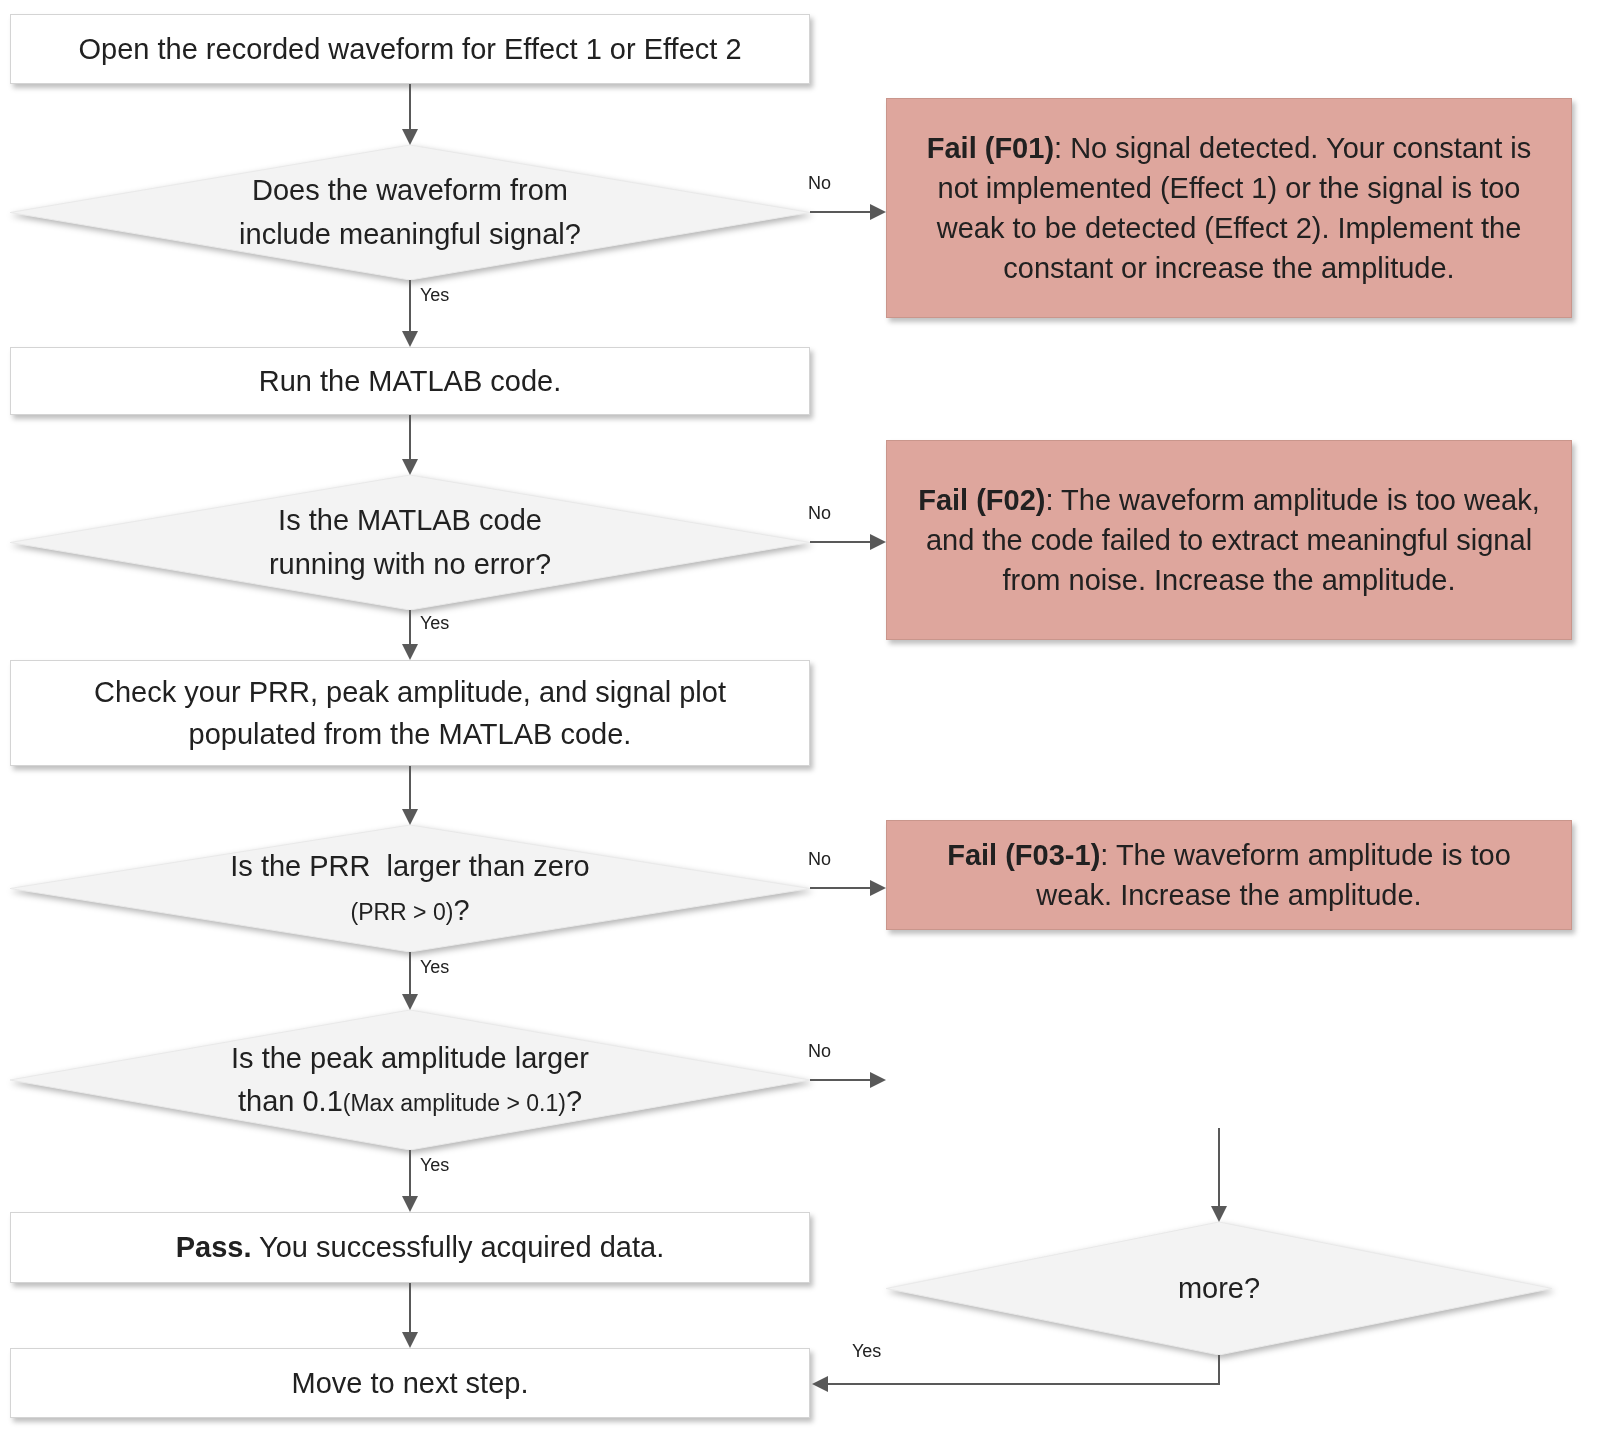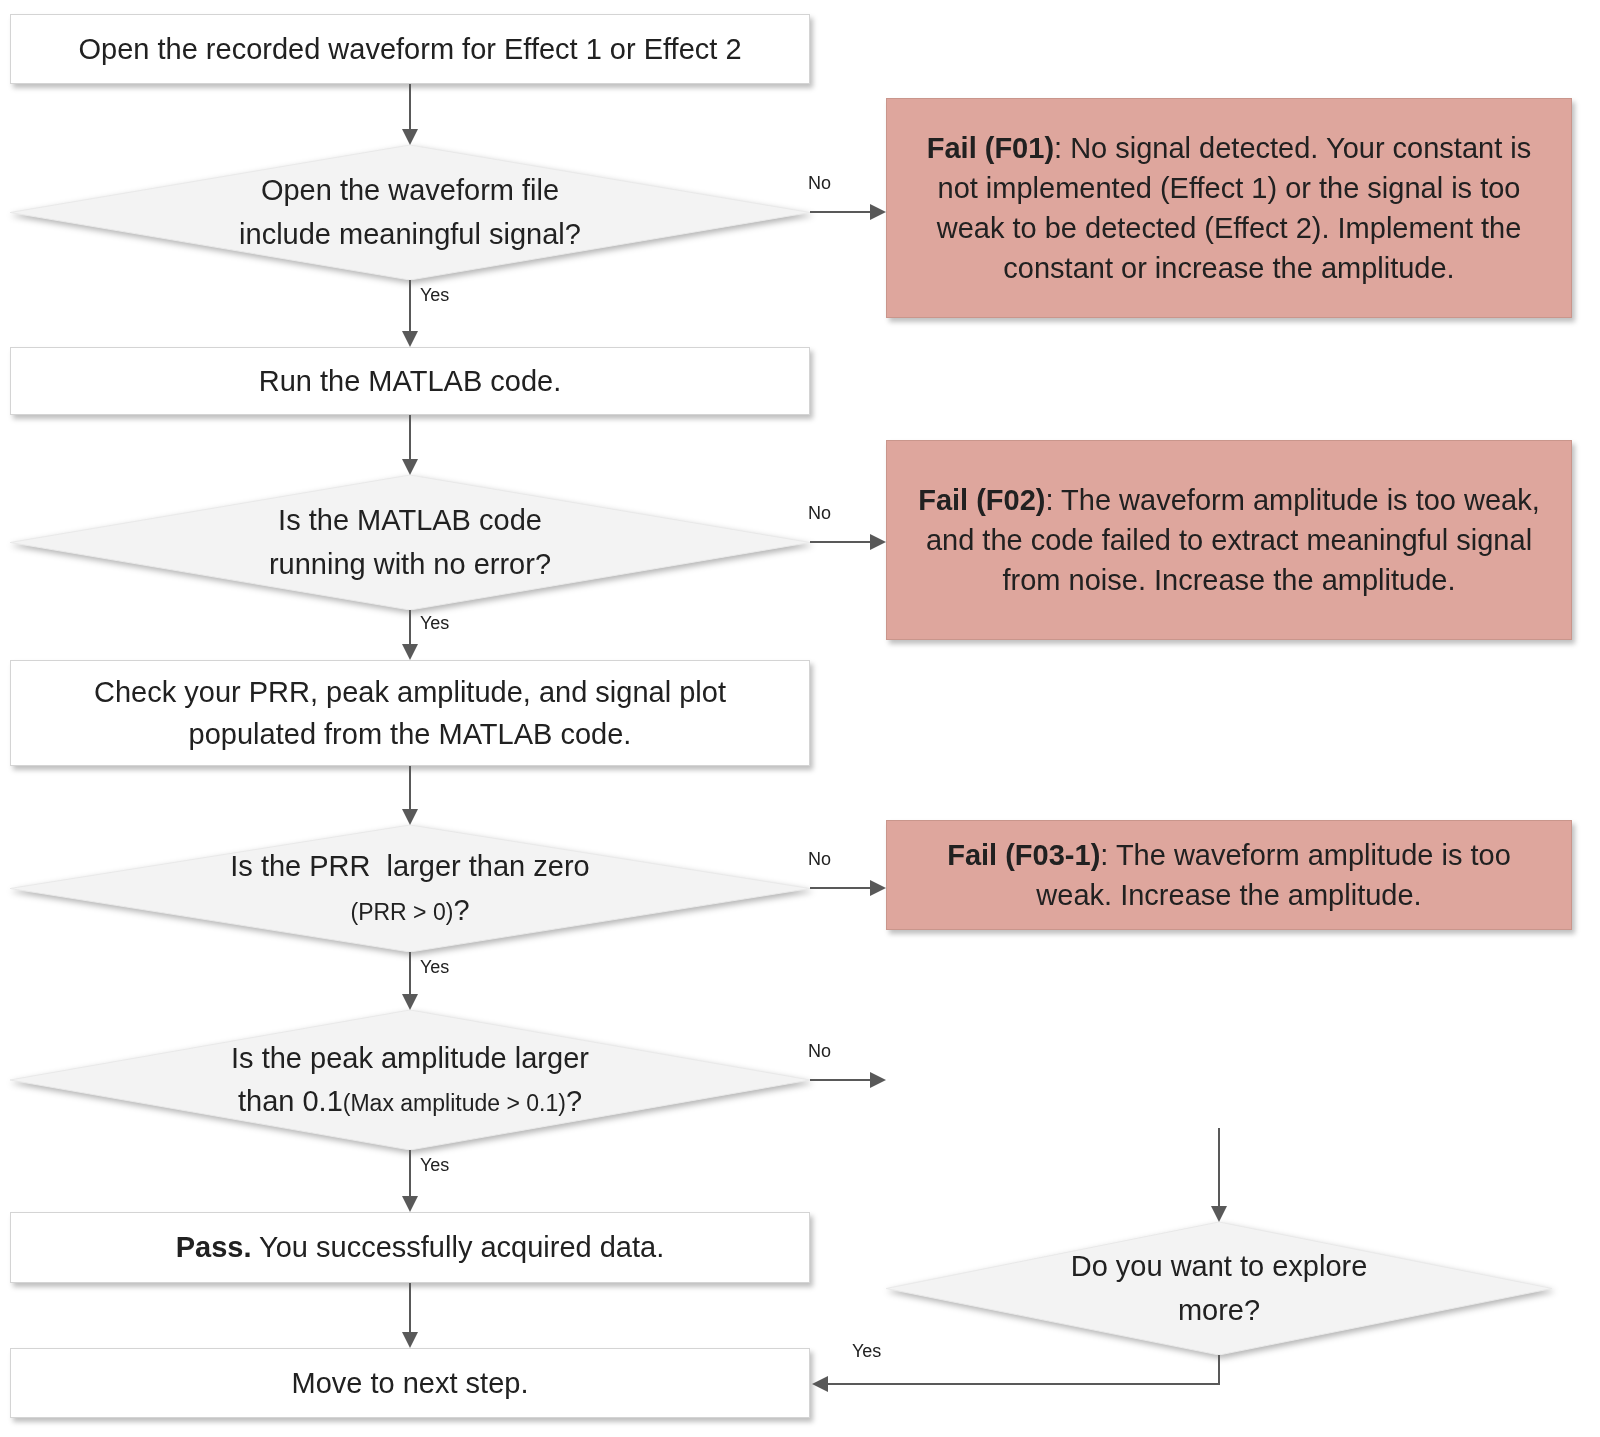--- a/index.html
+++ b/index.html
@@ -71,21 +71,21 @@
 
   <div class="pbox" style="left:10px; top:1348px; width:800px; height:70px;">
     <span>Move to next step.</span>
   </div>
 
   <div class="diamond" style="left:10px; top:145px; width:800px; height:135px;">
     <svg viewBox="0 0 100 100" preserveAspectRatio="none">
       <polygon points="0,50 50,0 100,50 50,100" vector-effect="non-scaling-stroke"></polygon>
       </svg>
     <div class="dtext">
-      <span>Open the waveform file</span>
+      <span>Does the waveform from</span>
       <span>include meaningful signal?</span>
     </div>
   </div>
 
   <div class="diamond" style="left:10px; top:475px; width:800px; height:135px;">
     <svg viewBox="0 0 100 100" preserveAspectRatio="none">
       <polygon points="0,50 50,0 100,50 50,100" vector-effect="non-scaling-stroke"></polygon>
       </svg>
     <div class="dtext">
       <span>Is the MATLAB code</span>
@@ -111,21 +111,20 @@
       <span>Is the peak amplitude larger</span>
       <span><span>than 0.1</span><span class="small">(Max amplitude &gt; 0.1)</span><span>?</span></span>
     </div>
   </div>
 
   <div class="diamond" style="left:886px; top:1222px; width:666px; height:133px;">
     <svg viewBox="0 0 100 100" preserveAspectRatio="none">
       <polygon points="0,50 50,0 100,50 50,100" vector-effect="non-scaling-stroke"></polygon>
       </svg>
     <div class="dtext">
-      <span>Do you want to explore</span>
       <span>more?</span>
     </div>
   </div>
 
   <div class="fbox" style="left:886px; top:98px; width:686px; height:220px;">
     <span><span class="b">Fail (F01)</span><span>: No signal detected. Your constant is not implemented (Effect 1) or the signal is too weak to be detected (Effect 2). Implement the constant or increase the amplitude.</span></span>
   </div>
 
   <div class="fbox" style="left:886px; top:440px; width:686px; height:200px;">
     <span><span class="b">Fail (F02)</span><span>: The waveform amplitude is too weak, and the code failed to extract meaningful signal from noise. Increase the amplitude.</span></span>

